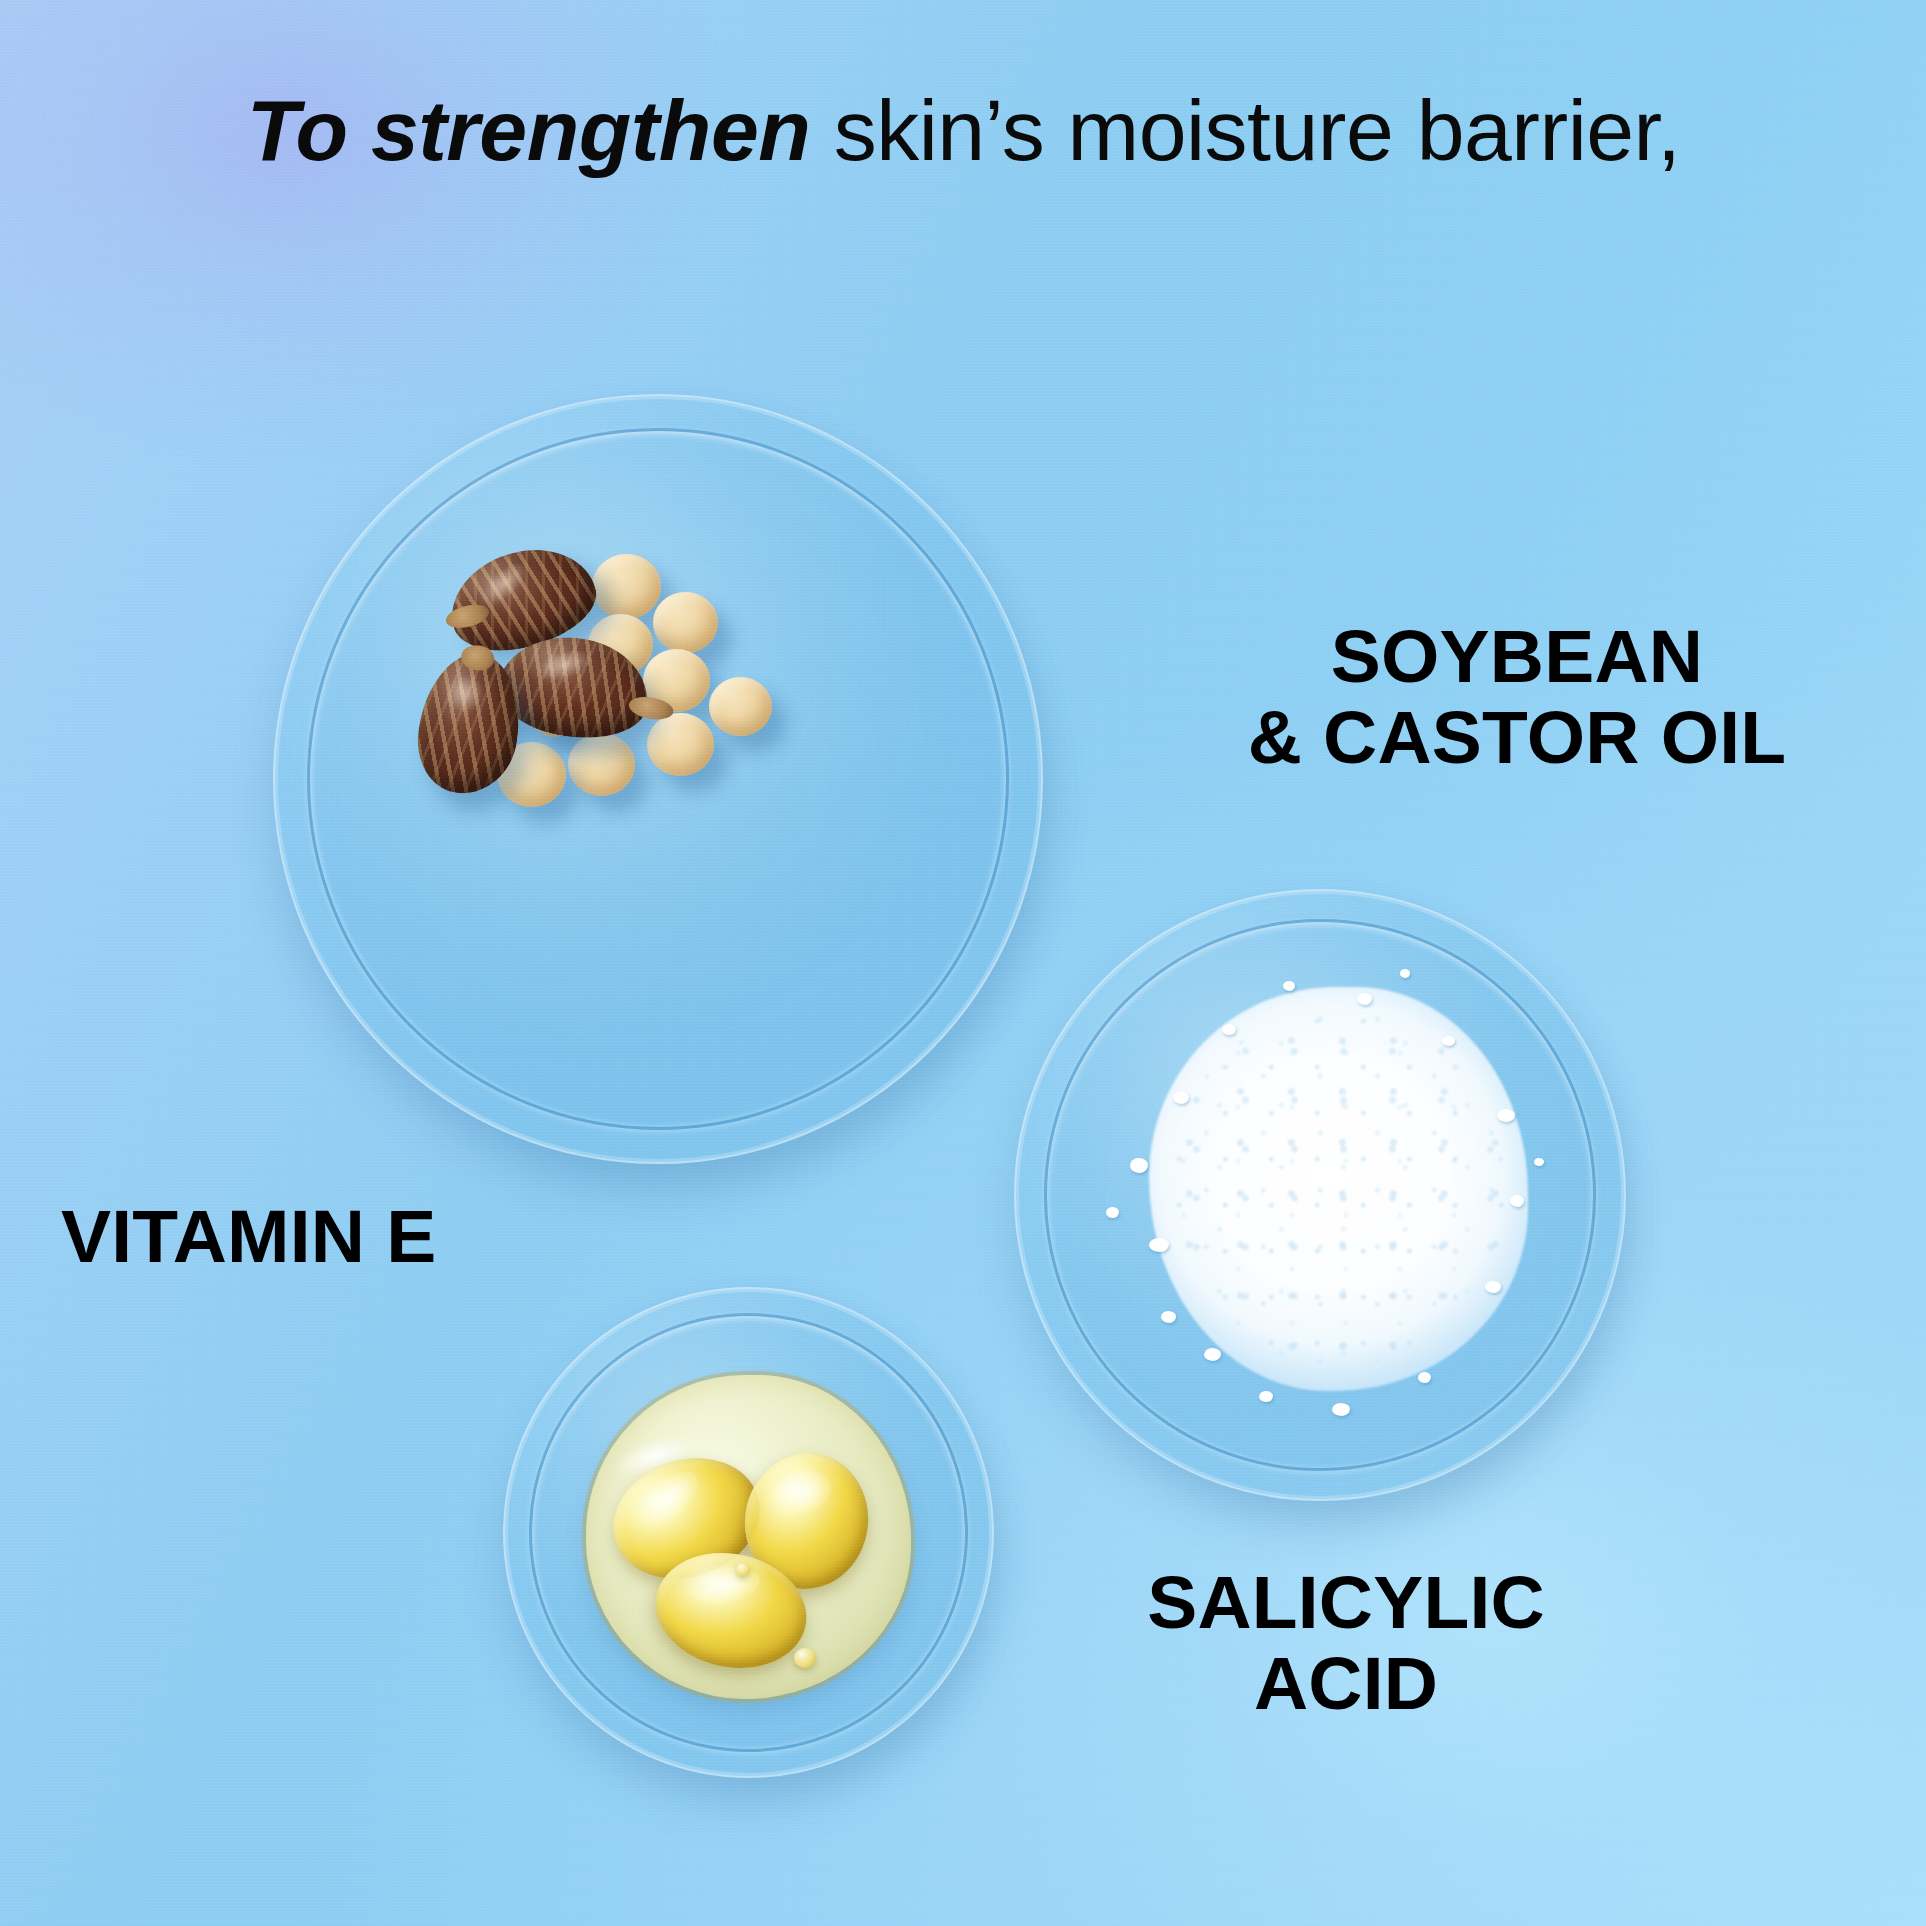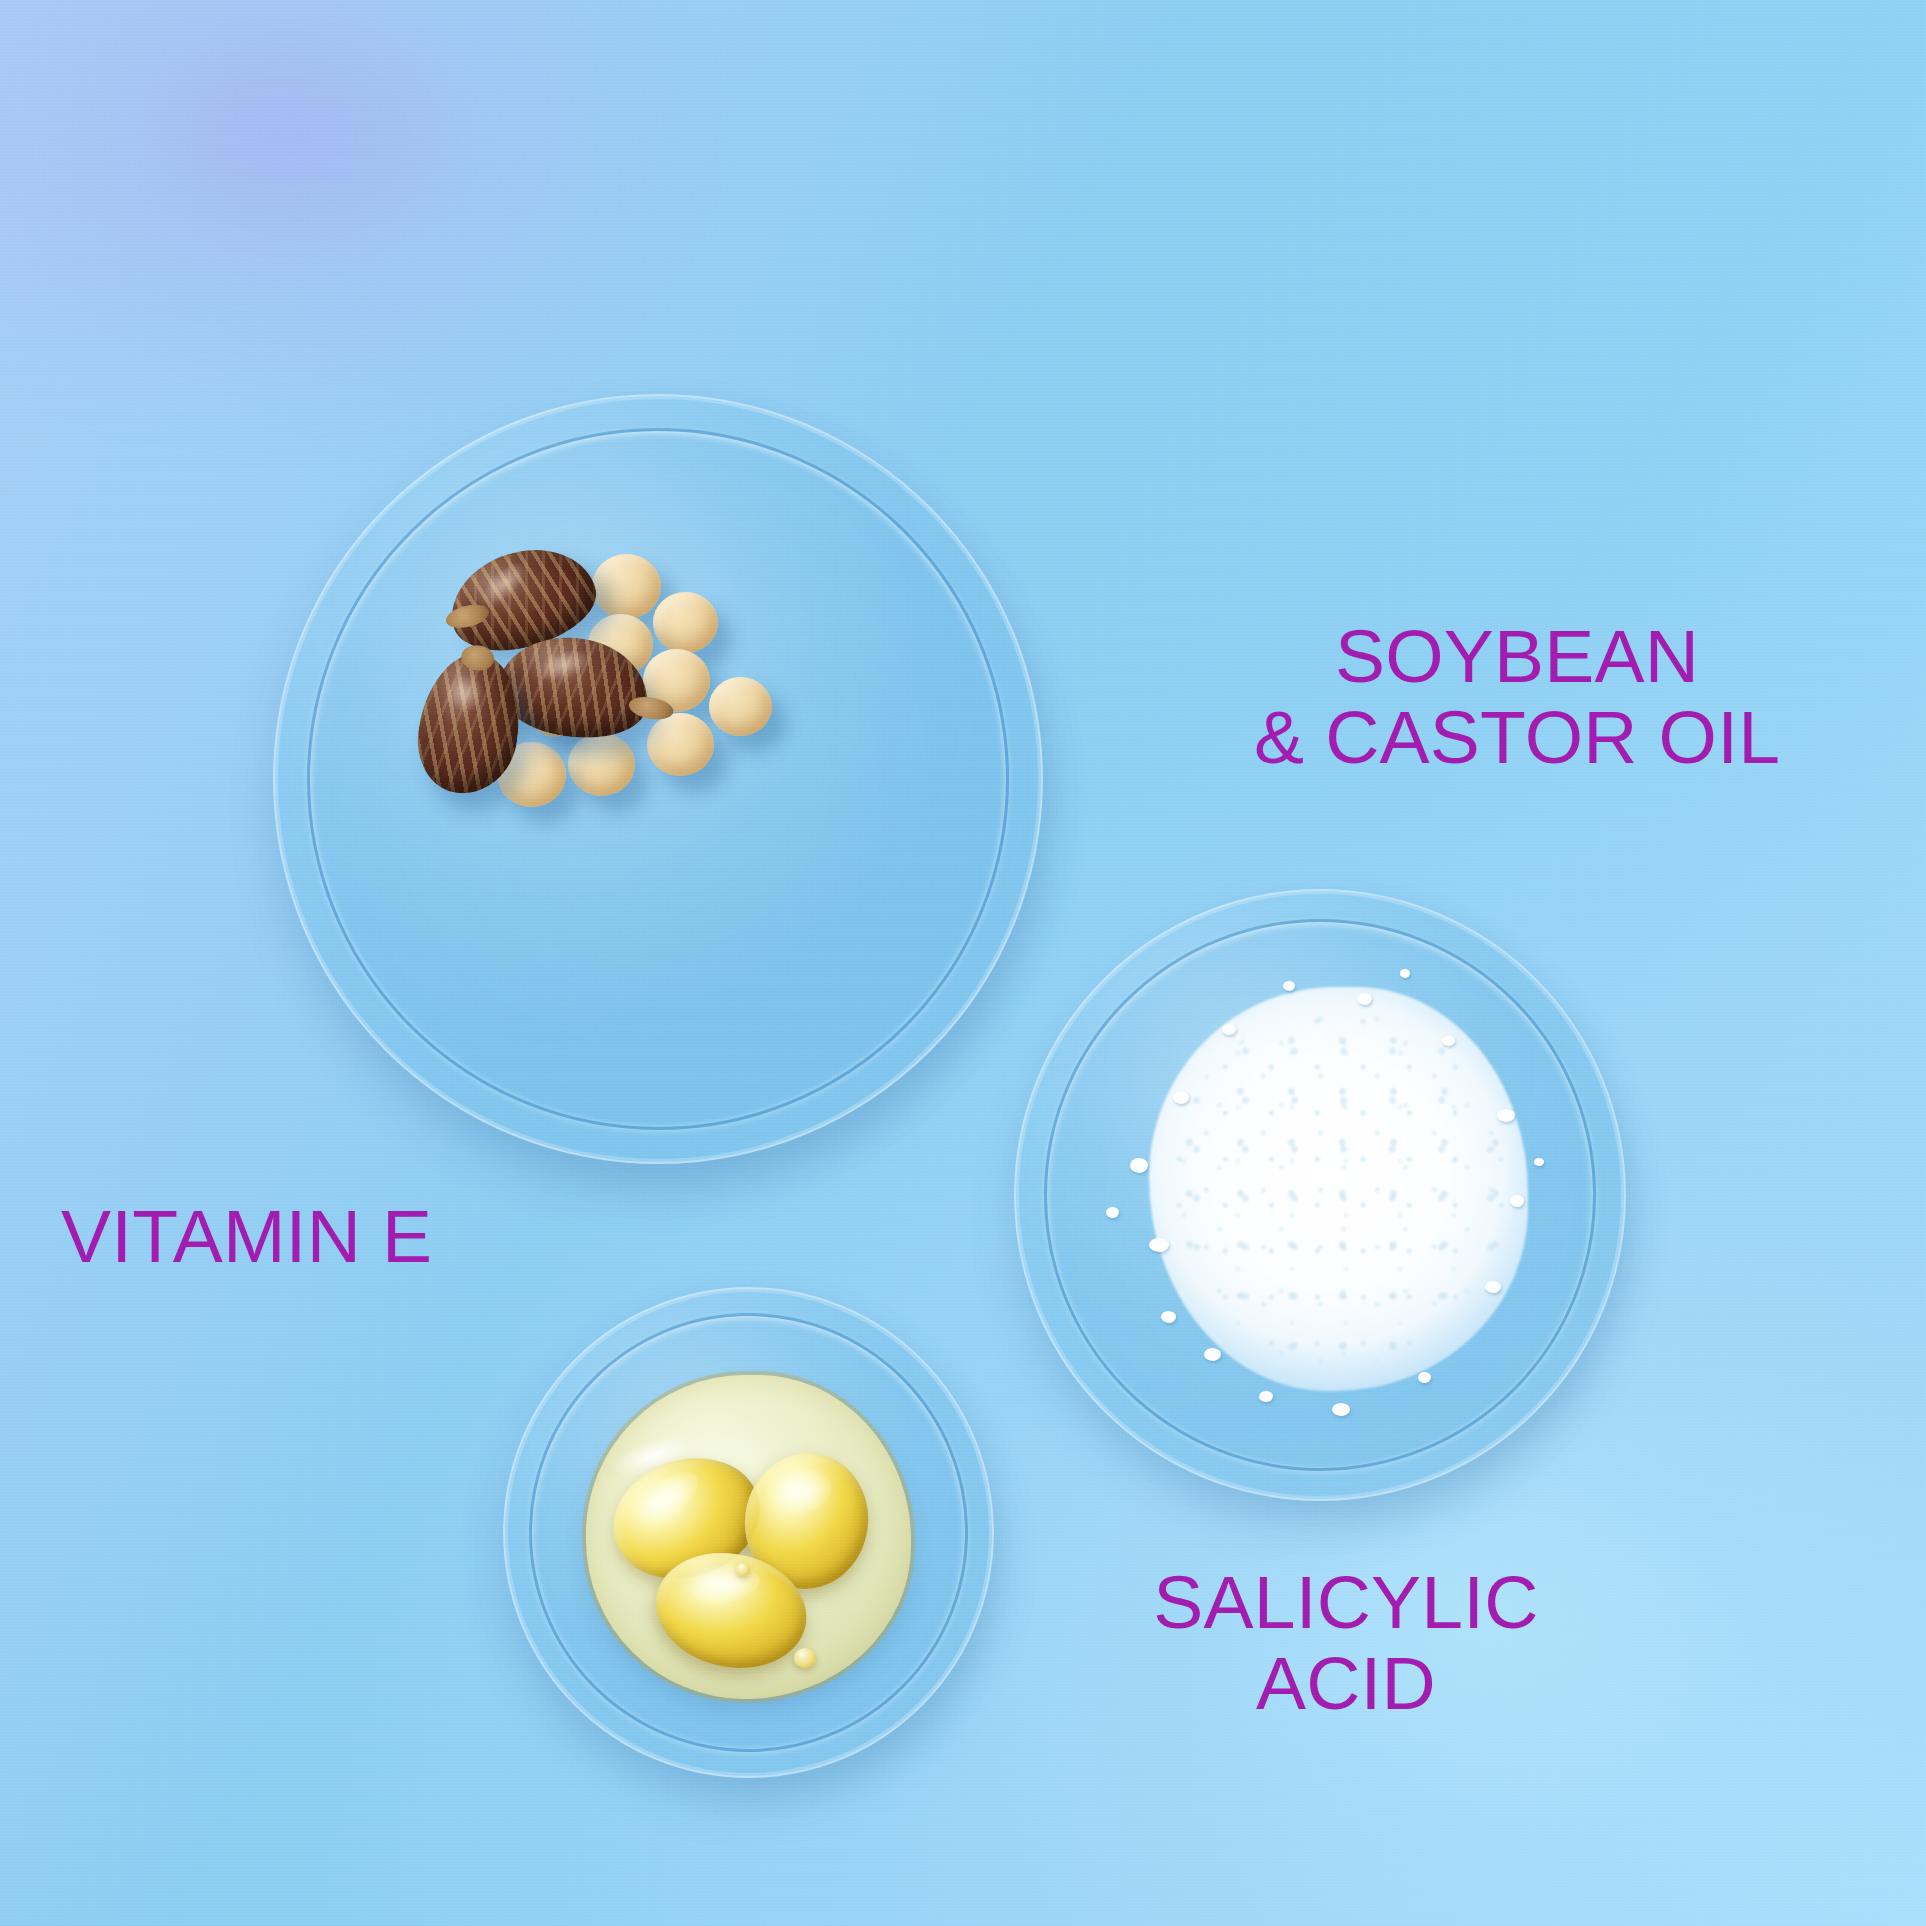--- a/index.html
+++ b/index.html
@@ -244,22 +244,22 @@
   .oil-bead {
     position: absolute;
     border-radius: 50%;
     background: radial-gradient(circle at 36% 30%, rgba(255,255,240,0.9) 0%, rgba(240,222,120,0.85) 55%, rgba(206,170,40,0.9) 100%);
     box-shadow: 0 3px 6px rgba(120,96,20,0.35);
   }
 
   
   .label {
     position: absolute;
-    color: #a21caf;
-    font-weight: 400;
+    color: #000000;
+    font-weight: 700;
     letter-spacing: 0.2px;
     line-height: 1.08;
   }
   #label-soybean {
     left: 1141px; top: 616px;
     width: 752px;
     text-align: center;
     font-size: 75px;
   }
   #label-vitamine {
@@ -279,20 +279,21 @@
 </head>
 <body>
 
 <div id="stage">
 
   <div class="bg-base"></div>
   <div class="bg-violet"></div>
   <div class="bg-glow"></div>
 
   <div class="headline">
+    <span class="ln"><span class="em">To strengthen</span><span> skin’s moisture barrier,</span></span>
   </div>
 
   <div class="dish" id="dish-soybean">
     <div class="drop-shadow"></div>
     <div class="glass"></div>
     <div class="floor"></div>
     <div class="ring"></div>
     <div class="rim-hi"></div>
 
     <div class="seed-group">

